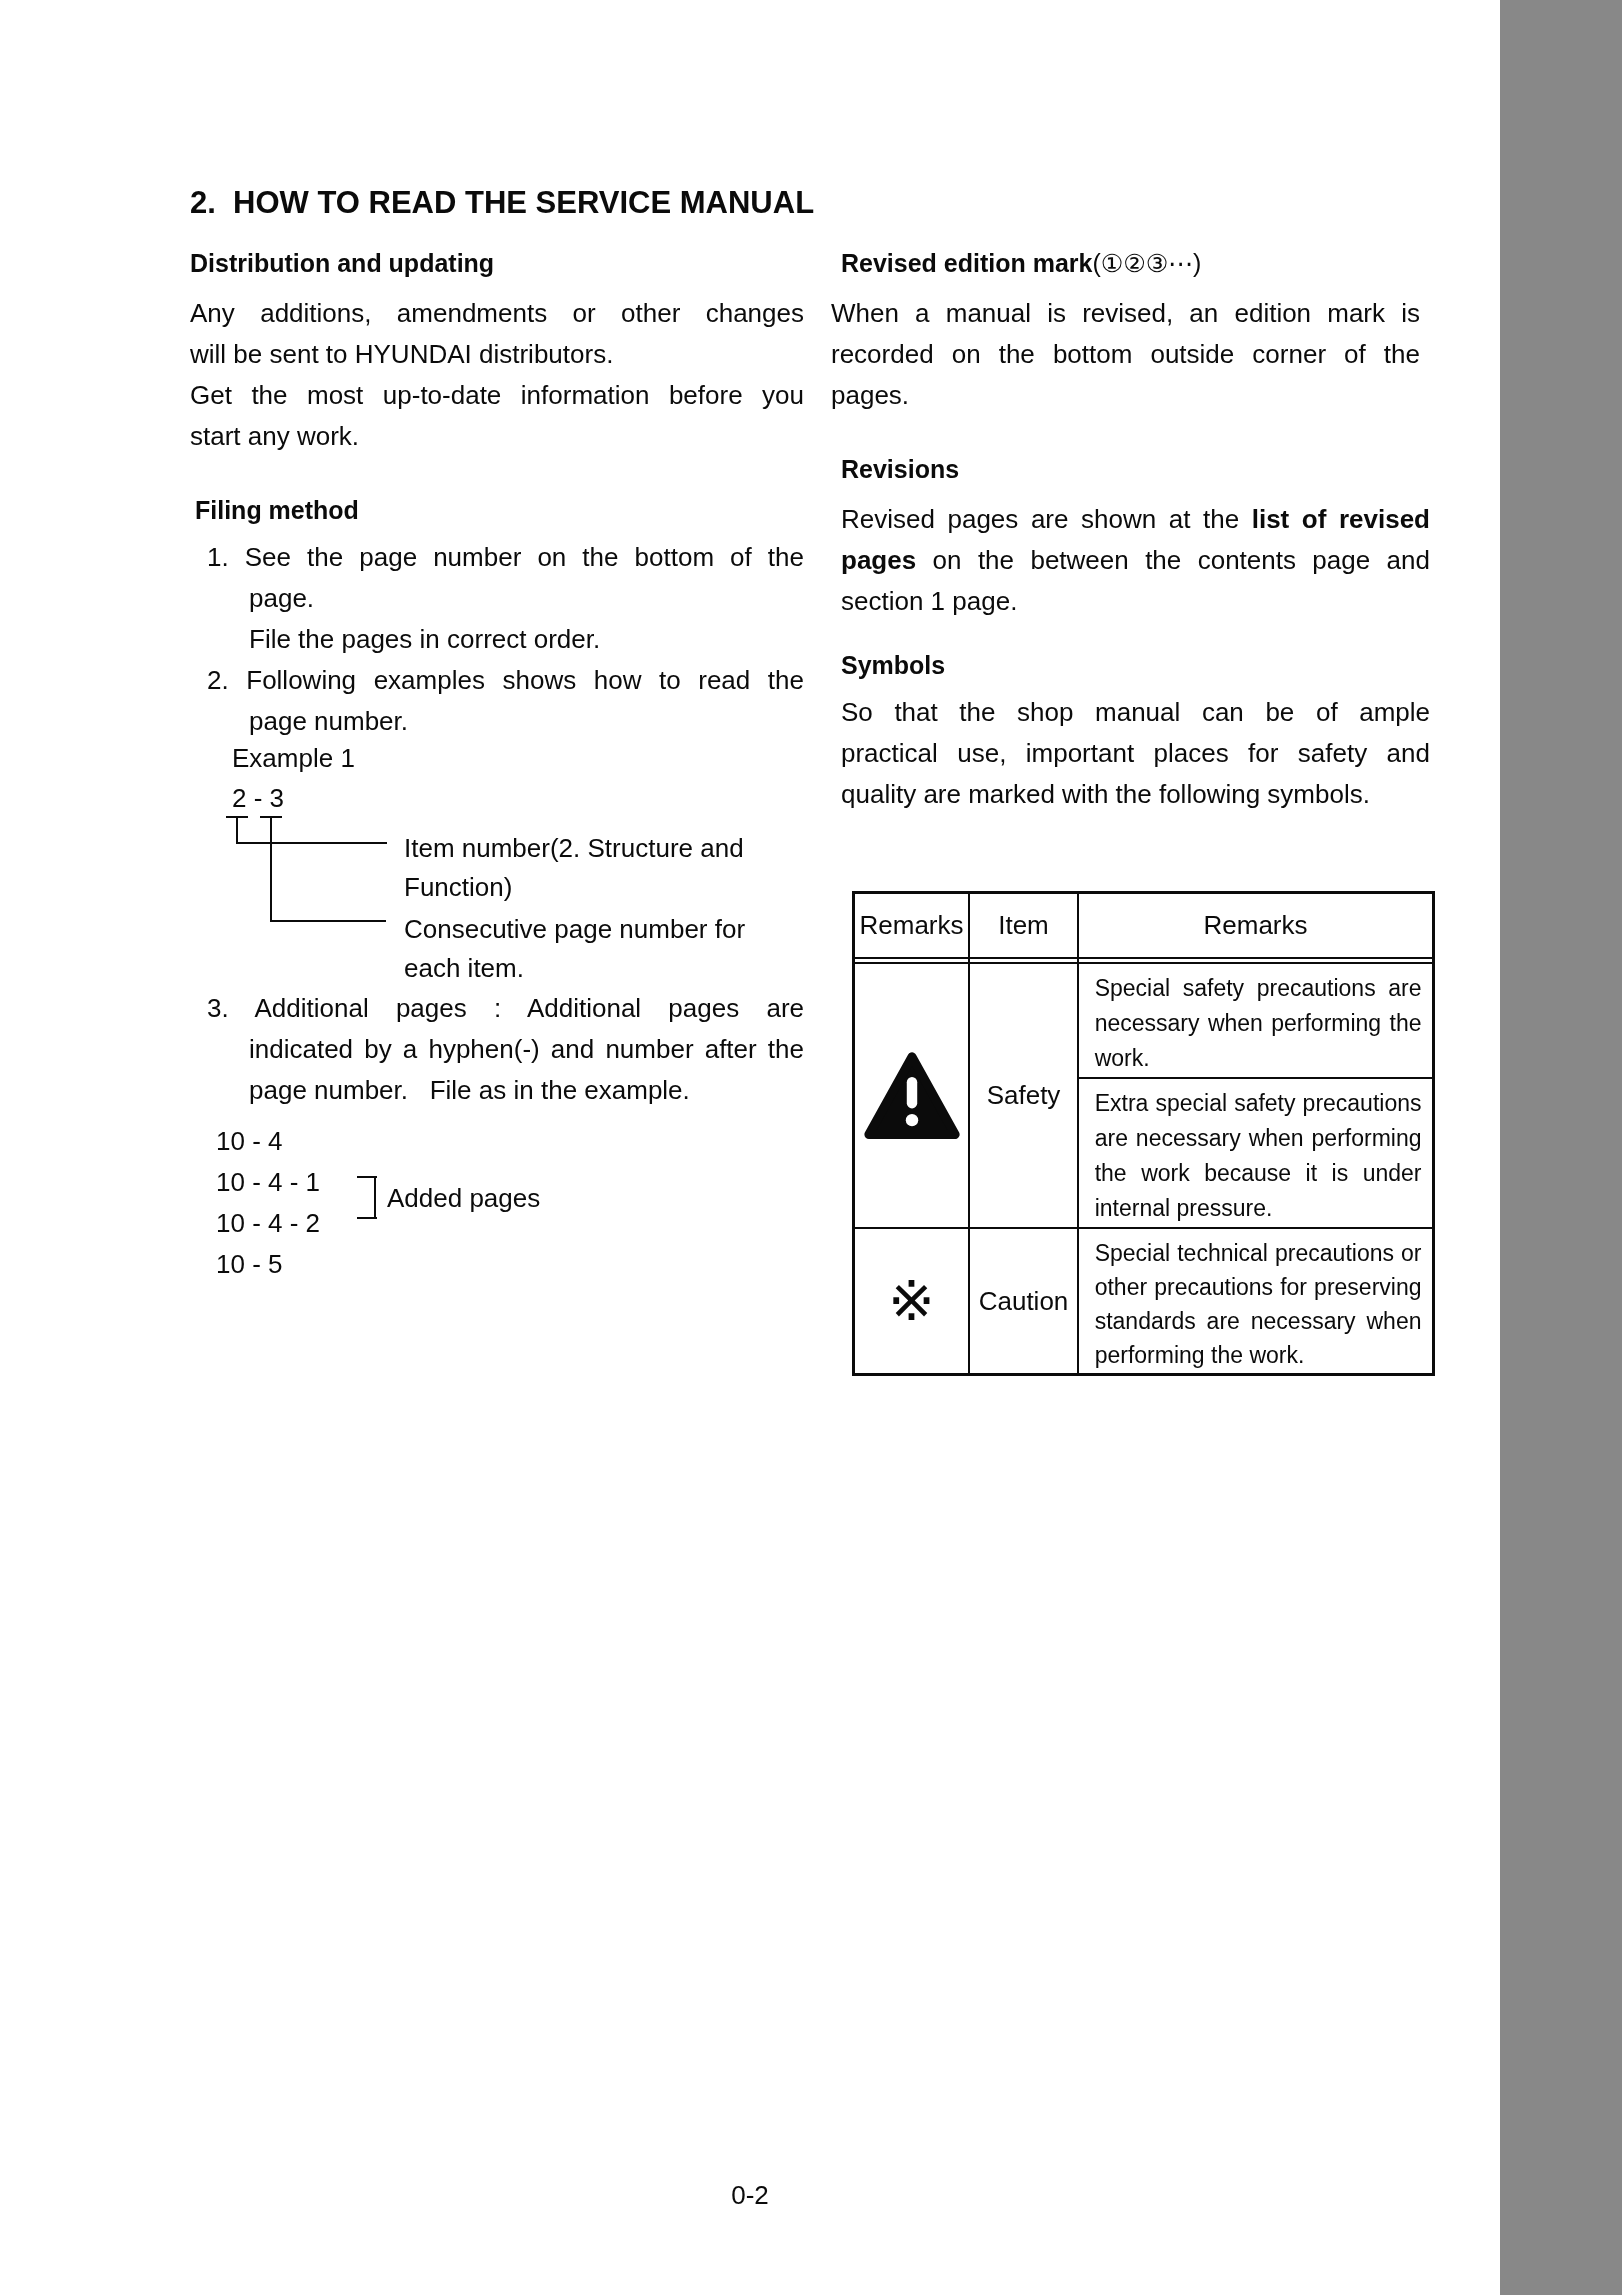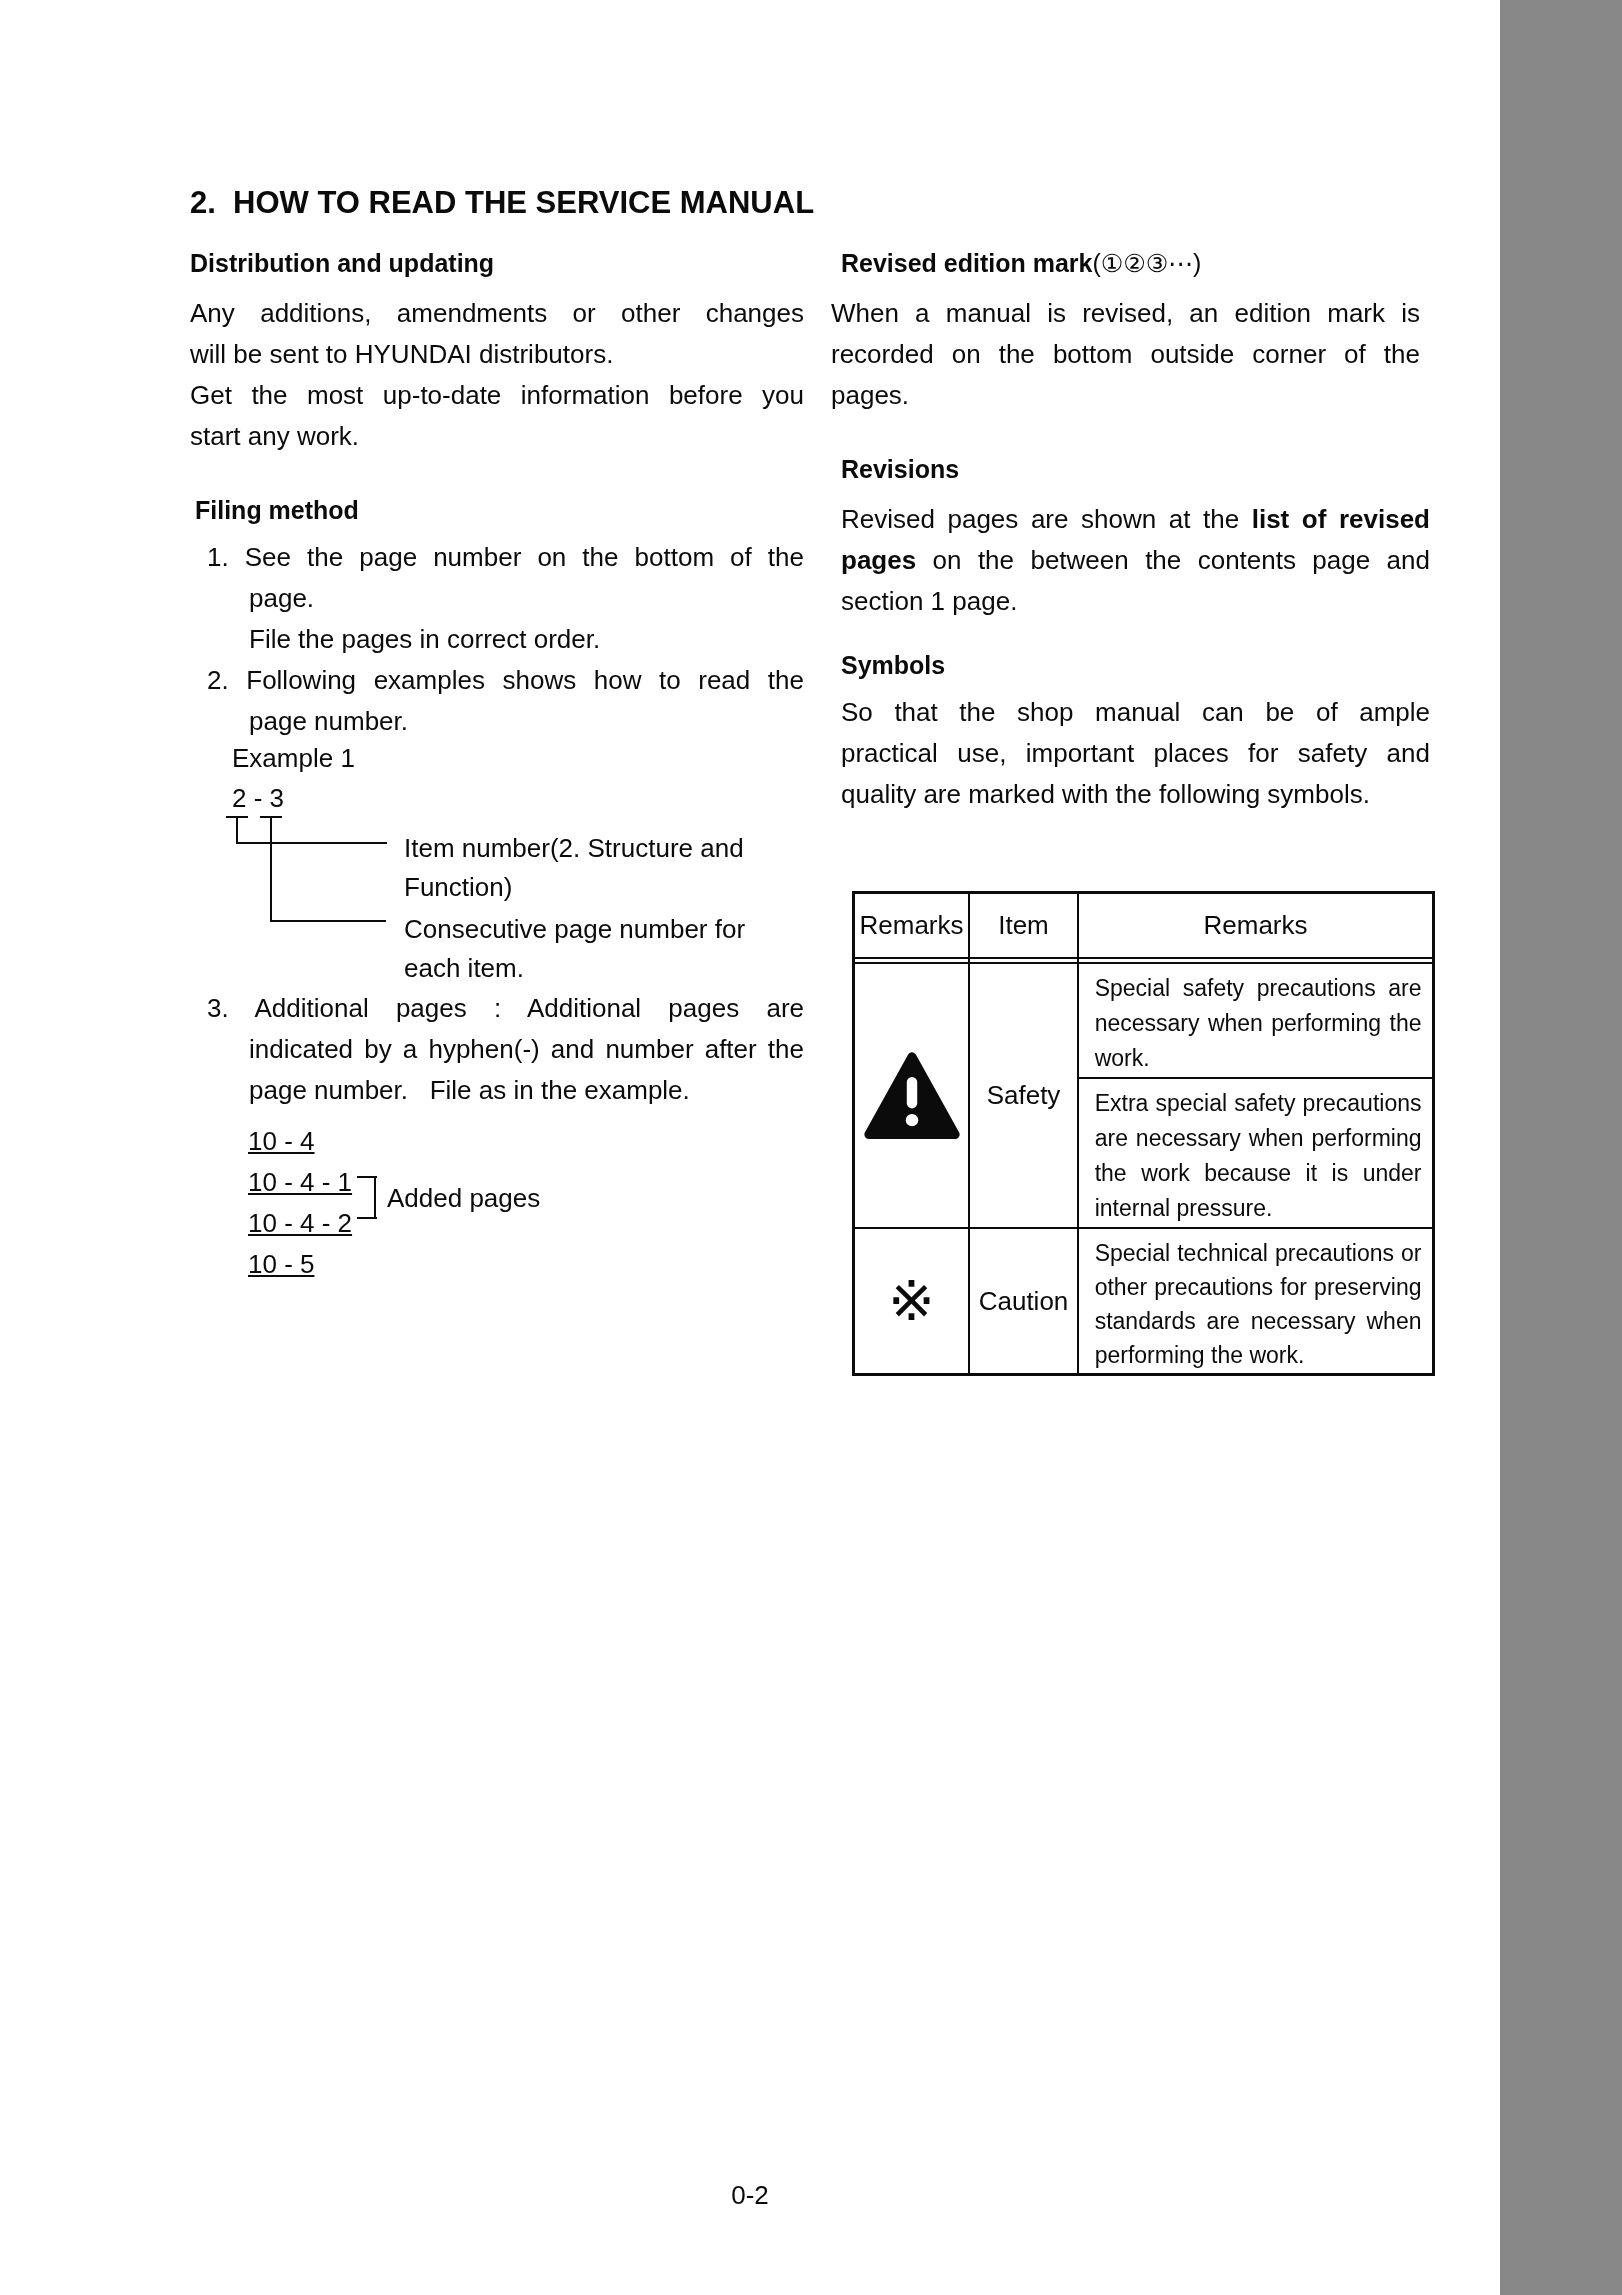--- a/index.html
+++ b/index.html
@@ -85,21 +85,21 @@
       <div class="ln"><span>Consecutive page number for</span></div>
       <div class="ln"><span>each item.</span></div>
     </div>
 
   <div class="abs para items" style="left:190px;top:988px;width:614px;">
       <div class="ln just"><span>3. Additional pages : Additional pages are</span></div>
       <div class="ln just ind"><span>indicated by a hyphen(-) and number after the</span></div>
       <div class="ln ind"><span>page number.   File as in the example.</span></div>
     </div>
 
-  <div class="abs para mono-list" style="left:248px;top:1121px;text-decoration:underline;">
+  <div class="abs para mono-list" style="left:216px;top:1121px;">
       <div class="ln"><span>10 - 4</span></div>
       <div class="ln"><span>10 - 4 - 1</span></div>
       <div class="ln"><span>10 - 4 - 2</span></div>
       <div class="ln"><span>10 - 5</span></div>
     </div>
   <div class="gline" style="left:357px;top:1176px;width:19.6px;height:2px;"></div>
   <div class="gline" style="left:374px;top:1176px;width:2px;height:43px;"></div>
   <div class="gline" style="left:357px;top:1217px;width:19.6px;height:2px;"></div>
   <div class="abs para" style="left:387px;top:1183px;white-space:pre;">Added pages</div>
 

